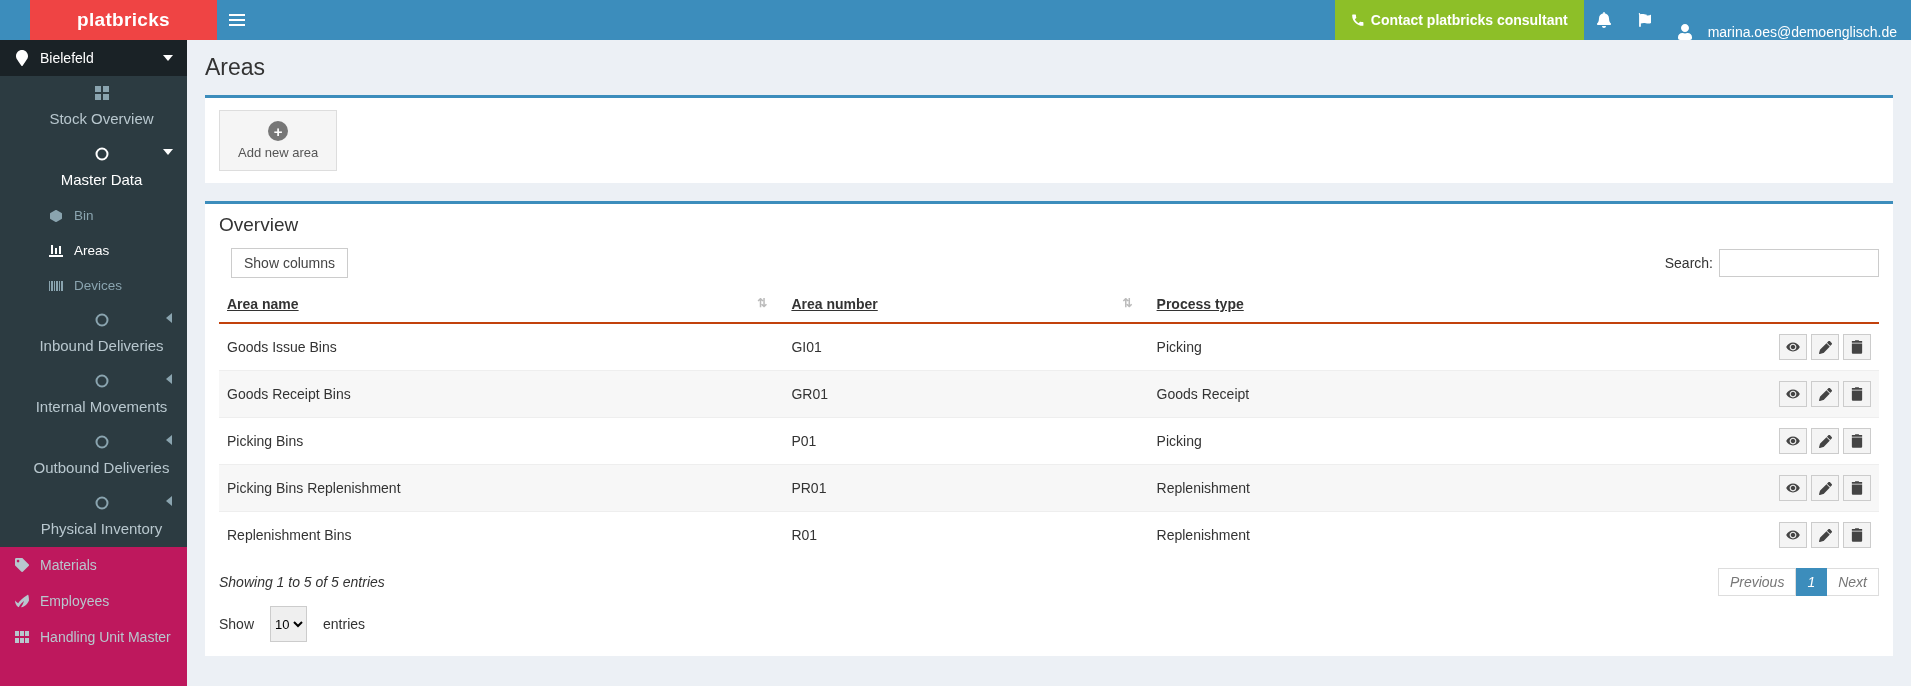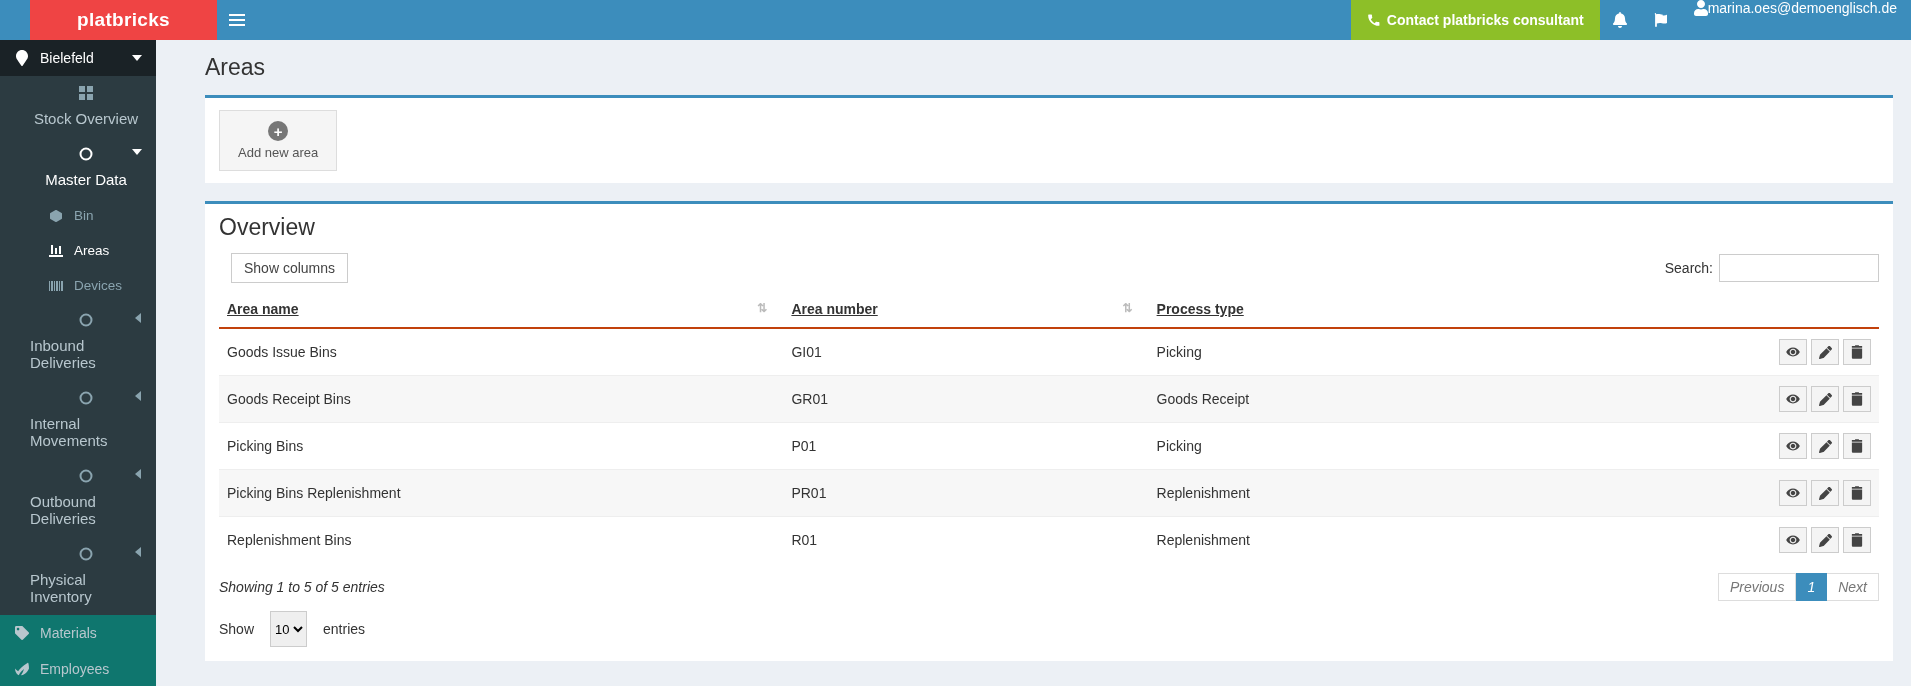--- a/index.html
+++ b/index.html
@@ -5,44 +5,44 @@
   * { box-sizing: border-box; margin: 0; padding: 0; }
   html, body { height: 100%; font-family: "Segoe UI", Arial, sans-serif; font-size: 14px; color: #333; background: #ecf0f5; }
 
   
   .topbar { height: 40px; background: #3c8dbc; color: #fff; display: flex; align-items: center; position: fixed; top: 0; left: 0; right: 0; z-index: 100; }
   .logo { width: 187px; height: 40px; background: #ef4444; display: flex; align-items: center; justify-content: center; font-weight: 700; font-size: 19px; letter-spacing: .3px; margin-left: 30px; }
   .nav-toggle { width: 40px; height: 40px; display: flex; align-items: center; justify-content: center; cursor: pointer; }
   .topbar-spacer { flex: 1; }
   .contact-btn { background: #8dbf28; height: 40px; display: flex; align-items: center; padding: 0 16px; font-weight: 700; gap: 6px; cursor: pointer; }
   .top-icon { width: 40px; height: 40px; display: flex; align-items: center; justify-content: center; cursor: pointer; }
-  .user { height: 40px; display: flex; align-items: flex-start; gap: 0; padding: 0 14px; cursor: pointer; }
+  .user { height: 40px; display: flex; align-items: flex-end; gap: 16px; padding: 0 14px; cursor: pointer; }
 
   
-  .sidebar { position: fixed; top: 40px; bottom: 0; left: 0; width: 156px; background: #0f766e; color: #b8c7ce; overflow-y: auto; }
+  .sidebar { position: fixed; top: 40px; bottom: 0; left: 0; width: 187px; background: #be185d; color: #b8c7ce; overflow-y: auto; }
   .sb-item, .sb-sub, .sb-sub2 { display: flex; align-items: center; padding: 10px 14px; cursor: pointer; font-size: 14px; gap: 10px; position: relative; }
   .sb-item.dark { background: #1a2226; color: #fff; }
   .sb-sub { padding-left: 30px; font-size: 15px; background: #2c3b41; flex-direction: column; }
   .sb-sub.open { color: #fff; }
   .sb-sub2 { padding-left: 48px; font-size: 13.5px; background: #2c3b41; color: #8aa4af; }
   .sb-sub2.active { color: #fff; }
   .sb-caret { position: absolute; right: 14px; }
   .sb-icon { width: 16px; display: inline-flex; align-items: center; justify-content: center; }
 
   
   .content { margin-left: 187px; margin-top: 40px; padding: 14px 18px 24px 18px; }
   .page-title { font-size: 23px; color: #333; font-weight: 400; margin-bottom: 14px; }
 
   .panel { background: #fff; border-top: 3px solid #3c8dbc; margin-bottom: 18px; }
   .panel-body { padding: 12px 14px; }
 
   .add-btn { border: 1px solid #ddd; background: #f5f5f5; display: inline-flex; flex-direction: column; align-items: center; justify-content: center; padding: 10px 18px; gap: 4px; cursor: pointer; color: #555; font-size: 13px; }
   .add-btn .plus { width: 20px; height: 20px; border-radius: 50%; background: #777; color: #fff; display: flex; align-items: center; justify-content: center; font-weight: 700; font-size: 15px; line-height: 1; }
 
-  .section-title { font-size: 23px; font-weight: 400; color: #333; padding: 10px 14px 0 14px; }
+  .section-title { font-size: 19px; font-weight: 400; color: #333; padding: 10px 14px 0 14px; }
 
   .tools-row { display: flex; align-items: center; padding: 12px 14px 8px 14px; margin-left: 12px; }
   .show-cols { border: 1px solid #ccc; background: #fff; padding: 6px 12px; font-size: 14px; cursor: pointer; color: #444; }
   .search-wrap { margin-left: auto; display: flex; align-items: center; gap: 6px; font-size: 14px; color: #333; }
   .search-wrap input { height: 28px; border: 1px solid #ccc; padding: 2px 6px; width: 160px; font-size: 14px; }
 
   table.data { width: 100%; border-collapse: collapse; }
   table.data th, table.data td { text-align: left; padding: 10px 8px; border-top: 1px solid #eee; vertical-align: middle; }
   table.data thead th { border-top: none; border-bottom: 2px solid #c2410c; font-weight: 700; color: #333; position: relative; text-decoration: underline; }
   .sort-icon { color: #bbb; font-size: 12px; margin-left: 4px; float: right; padding-right: 8px; }

